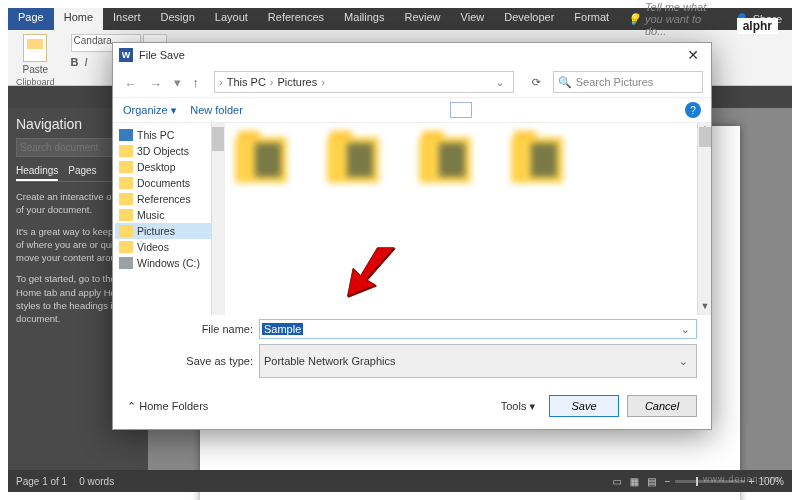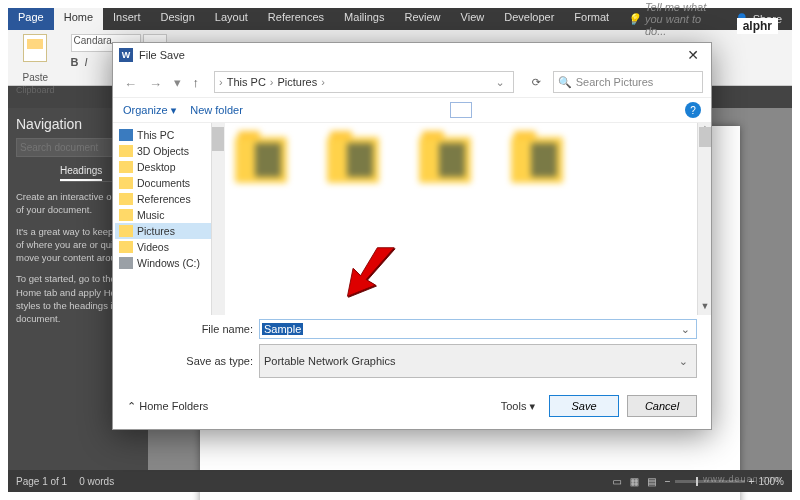--- a/index.html
+++ b/index.html
@@ -6,32 +6,32 @@
   body { width: 800px; height: 500px; overflow: hidden; position: relative; background: #444; }
   .wrap { position: absolute; inset: 0; border: 8px solid #fff; }
   .logo { background:#fff; color:#222; font-weight:bold; padding:1px 6px; font-size:12px; margin-right:auto; position:absolute; right:14px; top:10px;}
   .tabs { display:flex; background:#3a3a3a; height:22px; font-size:11px; color:#ddd; align-items:stretch; }
   .tab { padding:3px 10px; cursor:pointer; }
   .tab.file { background:#2b579a; color:#fff; }
   .tab.active { background:#f3f3f3; color:#333; }
   .tellme { flex:1; color:#888; display:flex; align-items:center; gap:4px; padding-left:8px; font-style:italic;}
   .ribbon { height:56px; background:#f3f3f3; border-bottom:1px solid #ccc; display:flex; }
   .rib-group { padding:4px 8px; font-size:10px; color:#555; }
-  .paste { display:flex; flex-direction:column; align-items:center; gap:10px; }
+  .paste { display:flex; flex-direction:column; align-items:center; gap:2px; }
   .paste .ic { width:24px; height:28px; background:#fff; border:1px solid #d0c088; position:relative; }
   .paste .ic::after { content:""; position:absolute; inset:4px 3px 12px 3px; background:#ffd780; }
   .fontbox { display:flex; gap:2px; align-items:center; }
   .fontbox select, .fontbox .fake { font-size:10px; height:18px; border:1px solid #ccc; background:#fff; padding:0 2px; }
   .cbd { font-size:9px; color:#666; text-align:center; margin-top:2px;}
   
   .content { position:absolute; top:100px; bottom:22px; left:0; right:0; display:flex; }
   .navpane { width:140px; background:#4a4a4a; color:#e8e8e8; font-size:10.5px; padding:8px; }
   .navpane h3 { font-size:14px; font-weight:normal; margin-bottom:6px; }
   .navpane input { width:100%; font-size:10px; padding:3px; background:#5a5a5a; border:1px solid #666; color:#ddd; margin-bottom:8px;}
-  .navtabs { display:flex; gap:10px; font-size:10px; border-bottom:1px solid #666; margin-bottom:8px;margin-left:44px; }
+  .navtabs { display:flex; gap:10px; font-size:10px; border-bottom:1px solid #666; margin-bottom:8px; }
   .navtabs span:first-child { border-bottom:2px solid #fff; padding-bottom:3px; }
   .navpane p { font-size:9.5px; line-height:1.4; margin-bottom:8px; color:#ccc;}
   .docarea { flex:1; background:#888; display:flex; justify-content:center; padding-top:18px; }
   .page { width:540px; background:#fff; height:420px; box-shadow:0 0 8px rgba(0,0,0,.4);}
   
   .status { position:absolute; bottom:0; left:0; right:0; height:22px; background:#3a3a3a; color:#ccc; font-size:10px; display:flex; align-items:center; padding:0 8px; gap:12px;}
   .status .right { margin-left:auto; display:flex; gap:8px; align-items:center;}
   .zoom { display:flex; align-items:center; gap:4px; }
   .zoom .track { width:70px; height:3px; background:#666; position:relative;}
   .zoom .track::after { content:""; position:absolute; left:30%; top:-3px; width:2px; height:9px; background:#ccc;}

